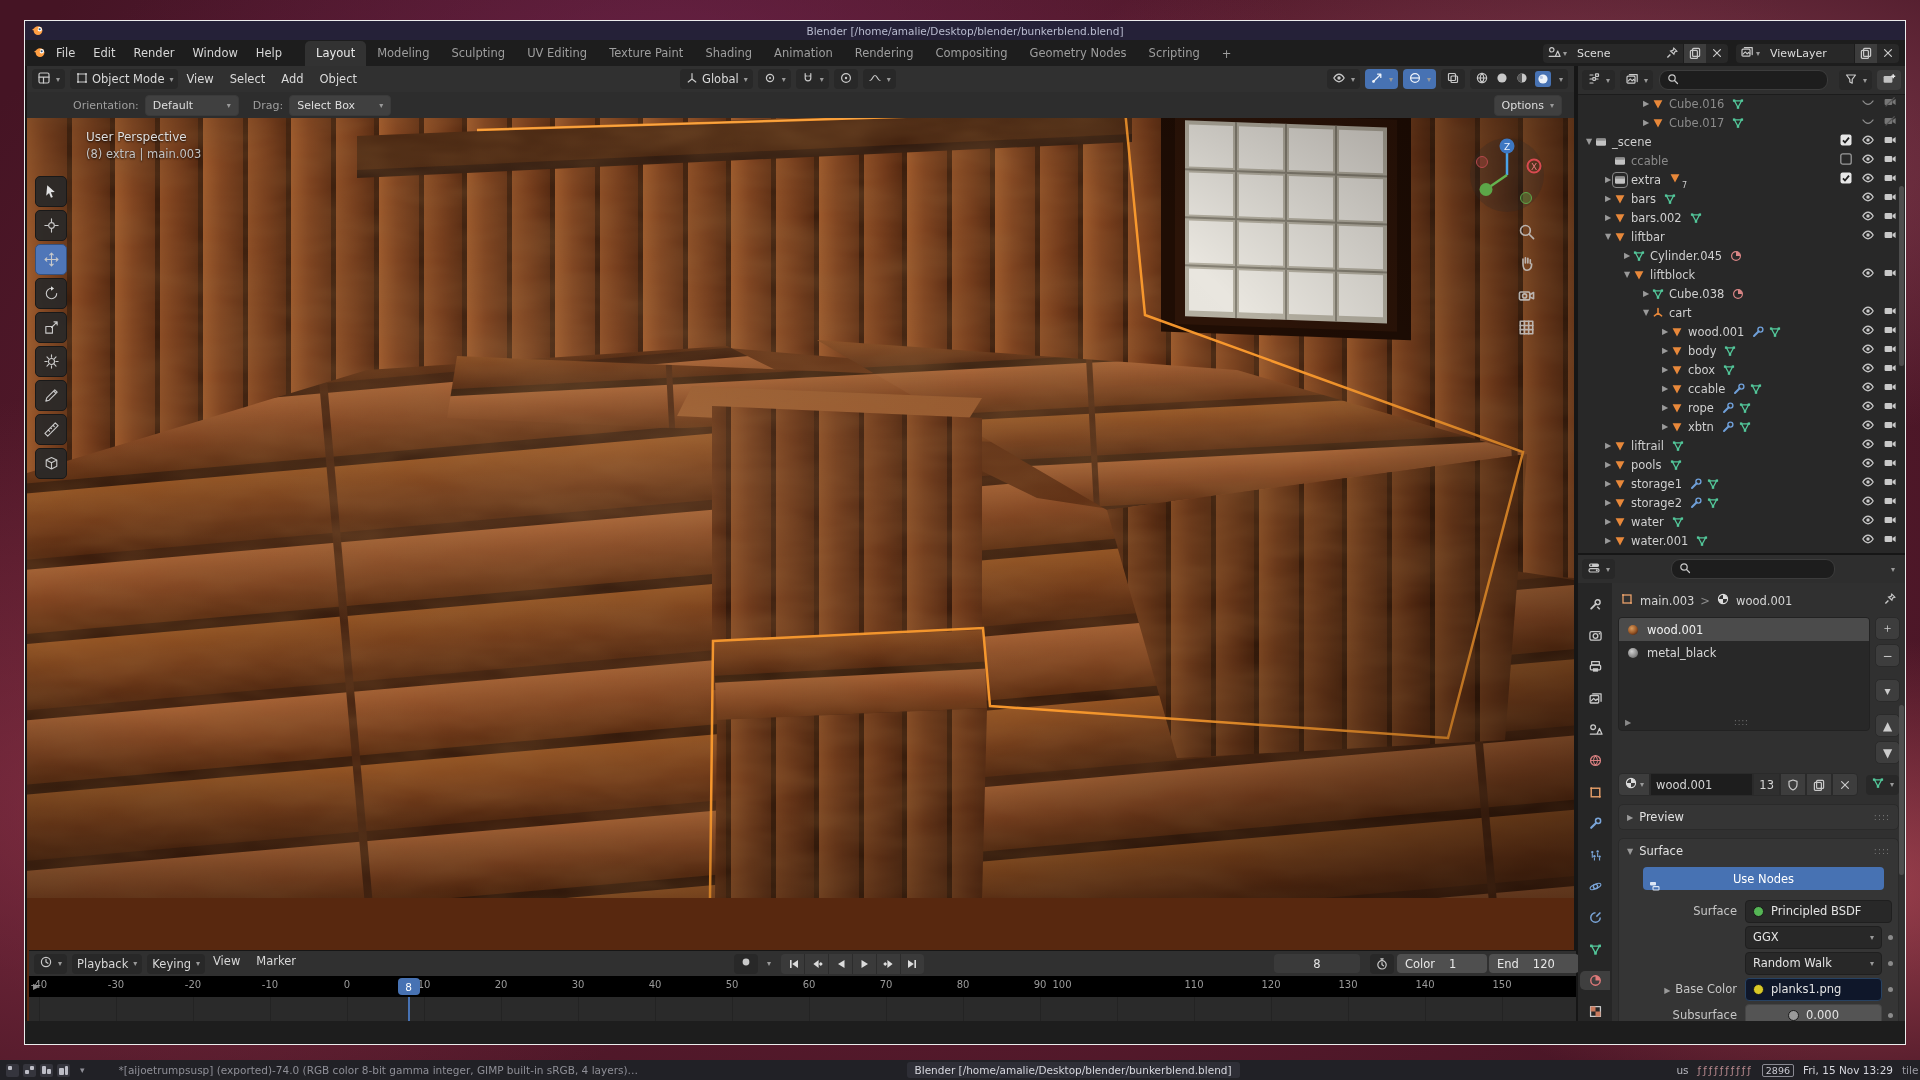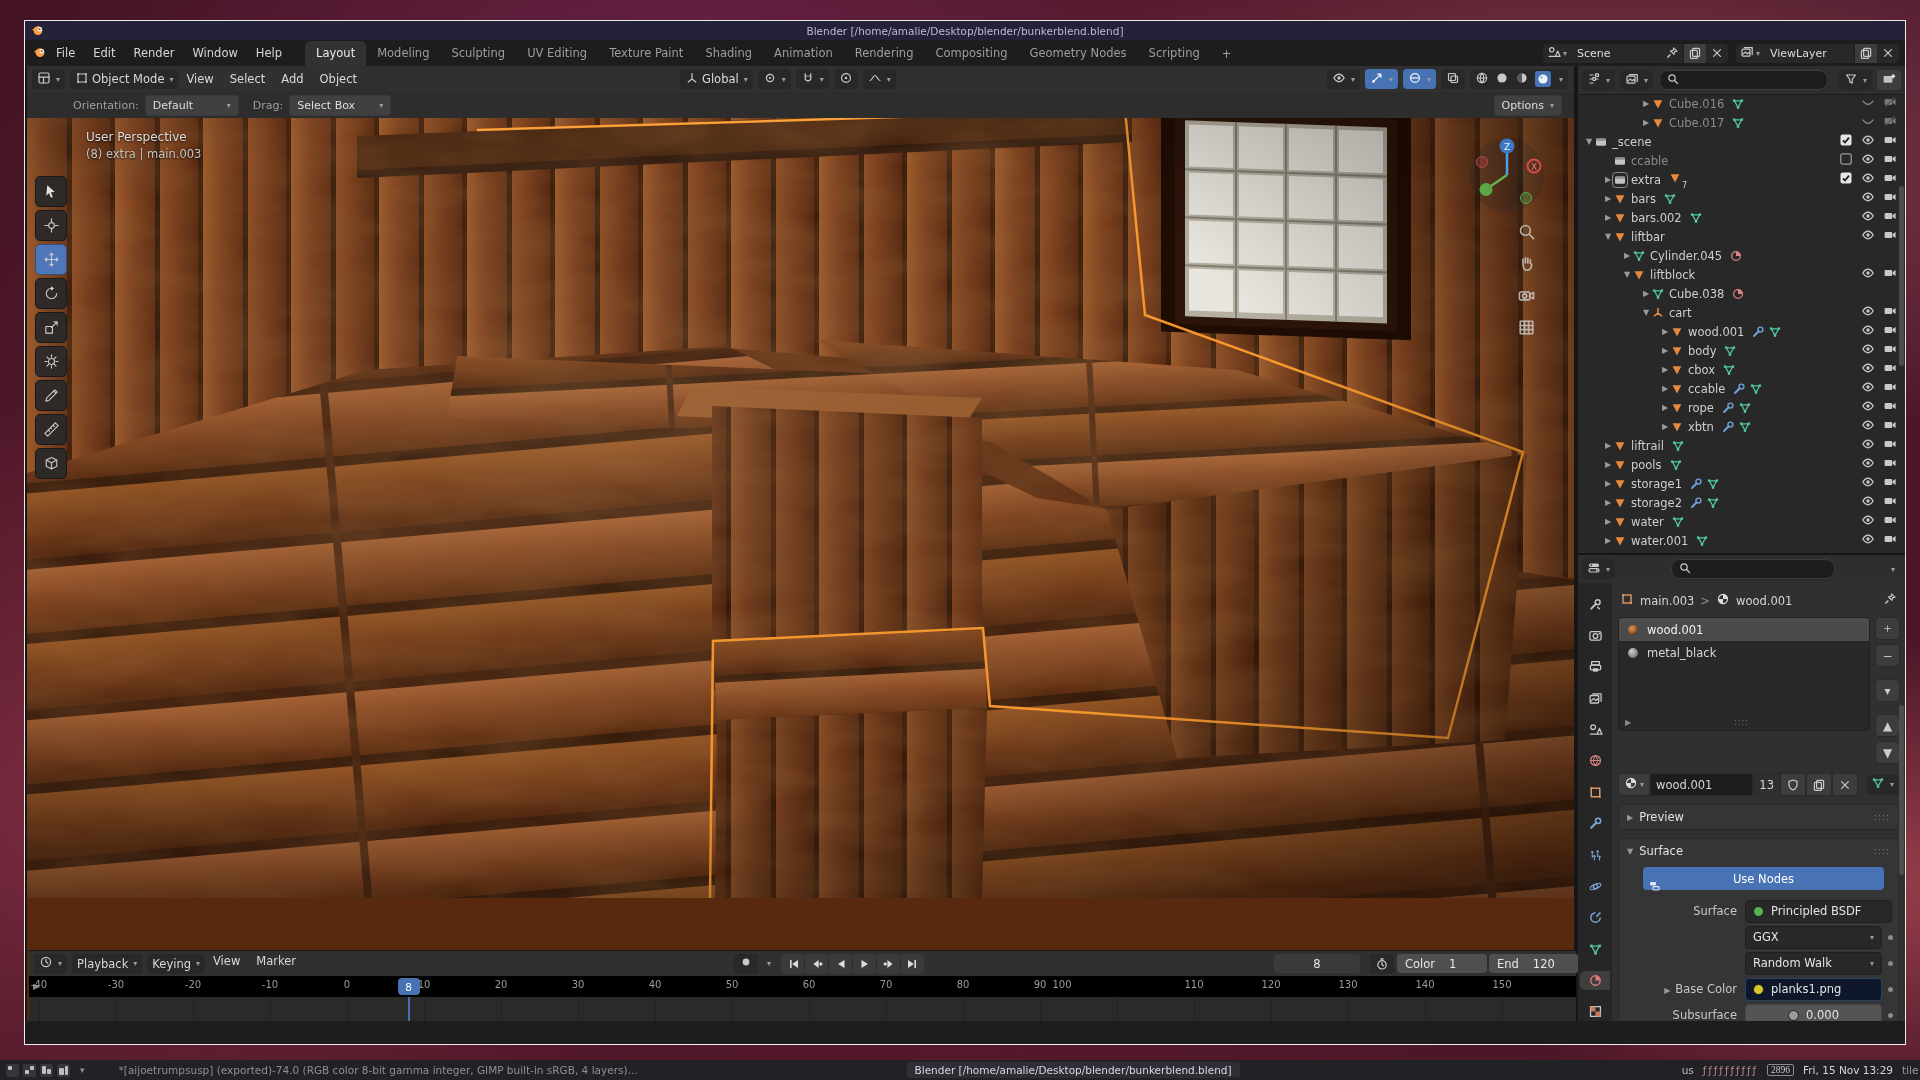--- a/index.html
+++ b/index.html
@@ -110,21 +110,21 @@
   .statusbar{position:absolute;left:0;bottom:0;width:100%;height:23px;background:#1d1d1d;display:flex;align-items:center;font-size:11px;color:#9f9f9f;border-top:1px solid #0f0f0f;}
   .keycap{border:1px solid #6f6f6f;border-radius:4px;padding:0 4px;height:14px;line-height:14px;font-size:10px;color:#cfcfcf;background:#2a2a2a;}
   
   .taskbar{position:absolute;left:0;top:1060px;width:1920px;height:20px;background:#212126;display:flex;align-items:center;color:#b9b9c0;font-size:10.5px;}
   .pager{display:flex;gap:4px;margin-left:6px;}
   .pgi{width:13px;height:13px;background:#35353d;border-radius:2px;position:relative;}
   .pgi i{position:absolute;background:#bdbdc6;border-radius:1px;}
   .taskbtn{margin-left:26px;max-width:520px;white-space:nowrap;overflow:hidden;text-overflow:ellipsis;color:#8f8f97;padding:2px 8px;}
   .taskbtn.active{color:#d7d7de;background:#2e2e36;border-radius:3px;margin-left:260px;max-width:480px;}
   .tray{margin-left:auto;display:flex;align-items:center;gap:9px;margin-right:0;}
-  .meter{border:1px solid #8a8a92;border-radius:2px;padding:0 3px;font-size:9.5px;color:#cacad2;font-family:Liberation Serif, serif;}
+  .meter{border:1px solid #8a8a92;border-radius:2px;padding:0 3px;font-size:9.5px;color:#cacad2;}
   .ic{width:14px;height:14px;flex:none;}
   .s{stroke:#c9c9c9;fill:none;stroke-width:1.2;stroke-linecap:round;stroke-linejoin:round;}
   .chev-t{color:#9a9a9a;font-size:8px;margin-left:2px;}
 </style>
 </head>
 <body>
 
 <div class="desktop"></div>
 
 <div class="window">

